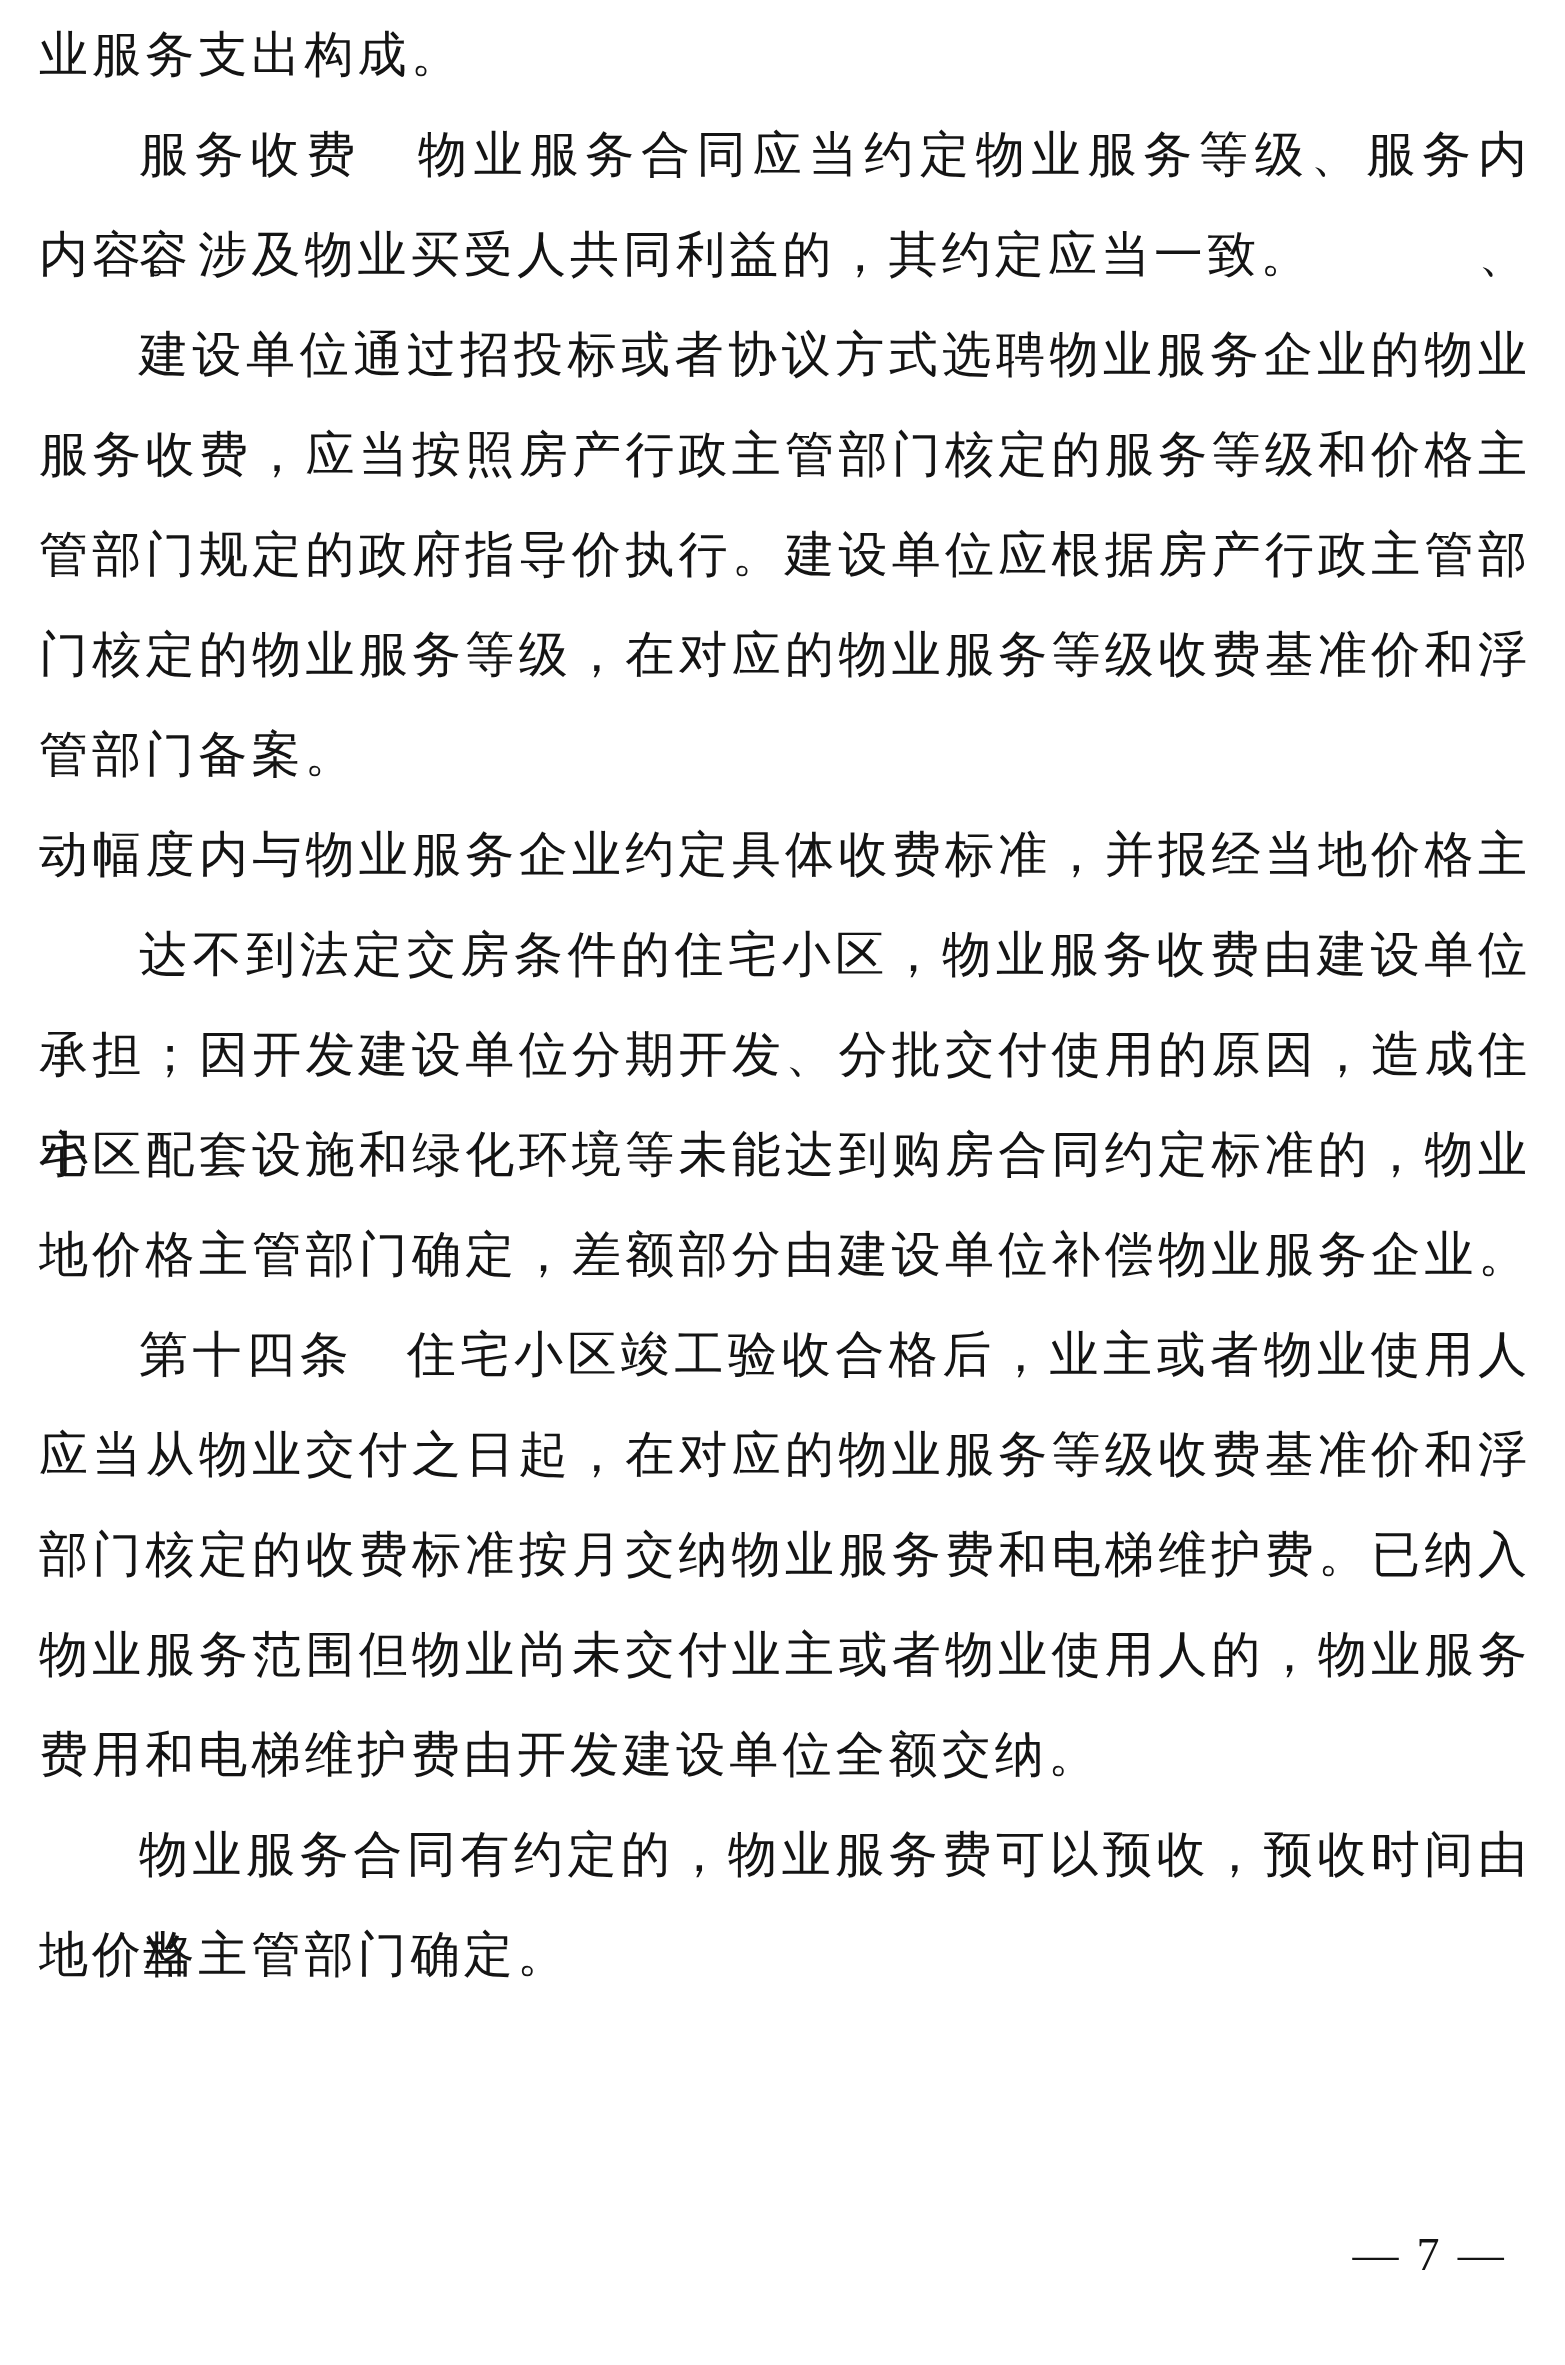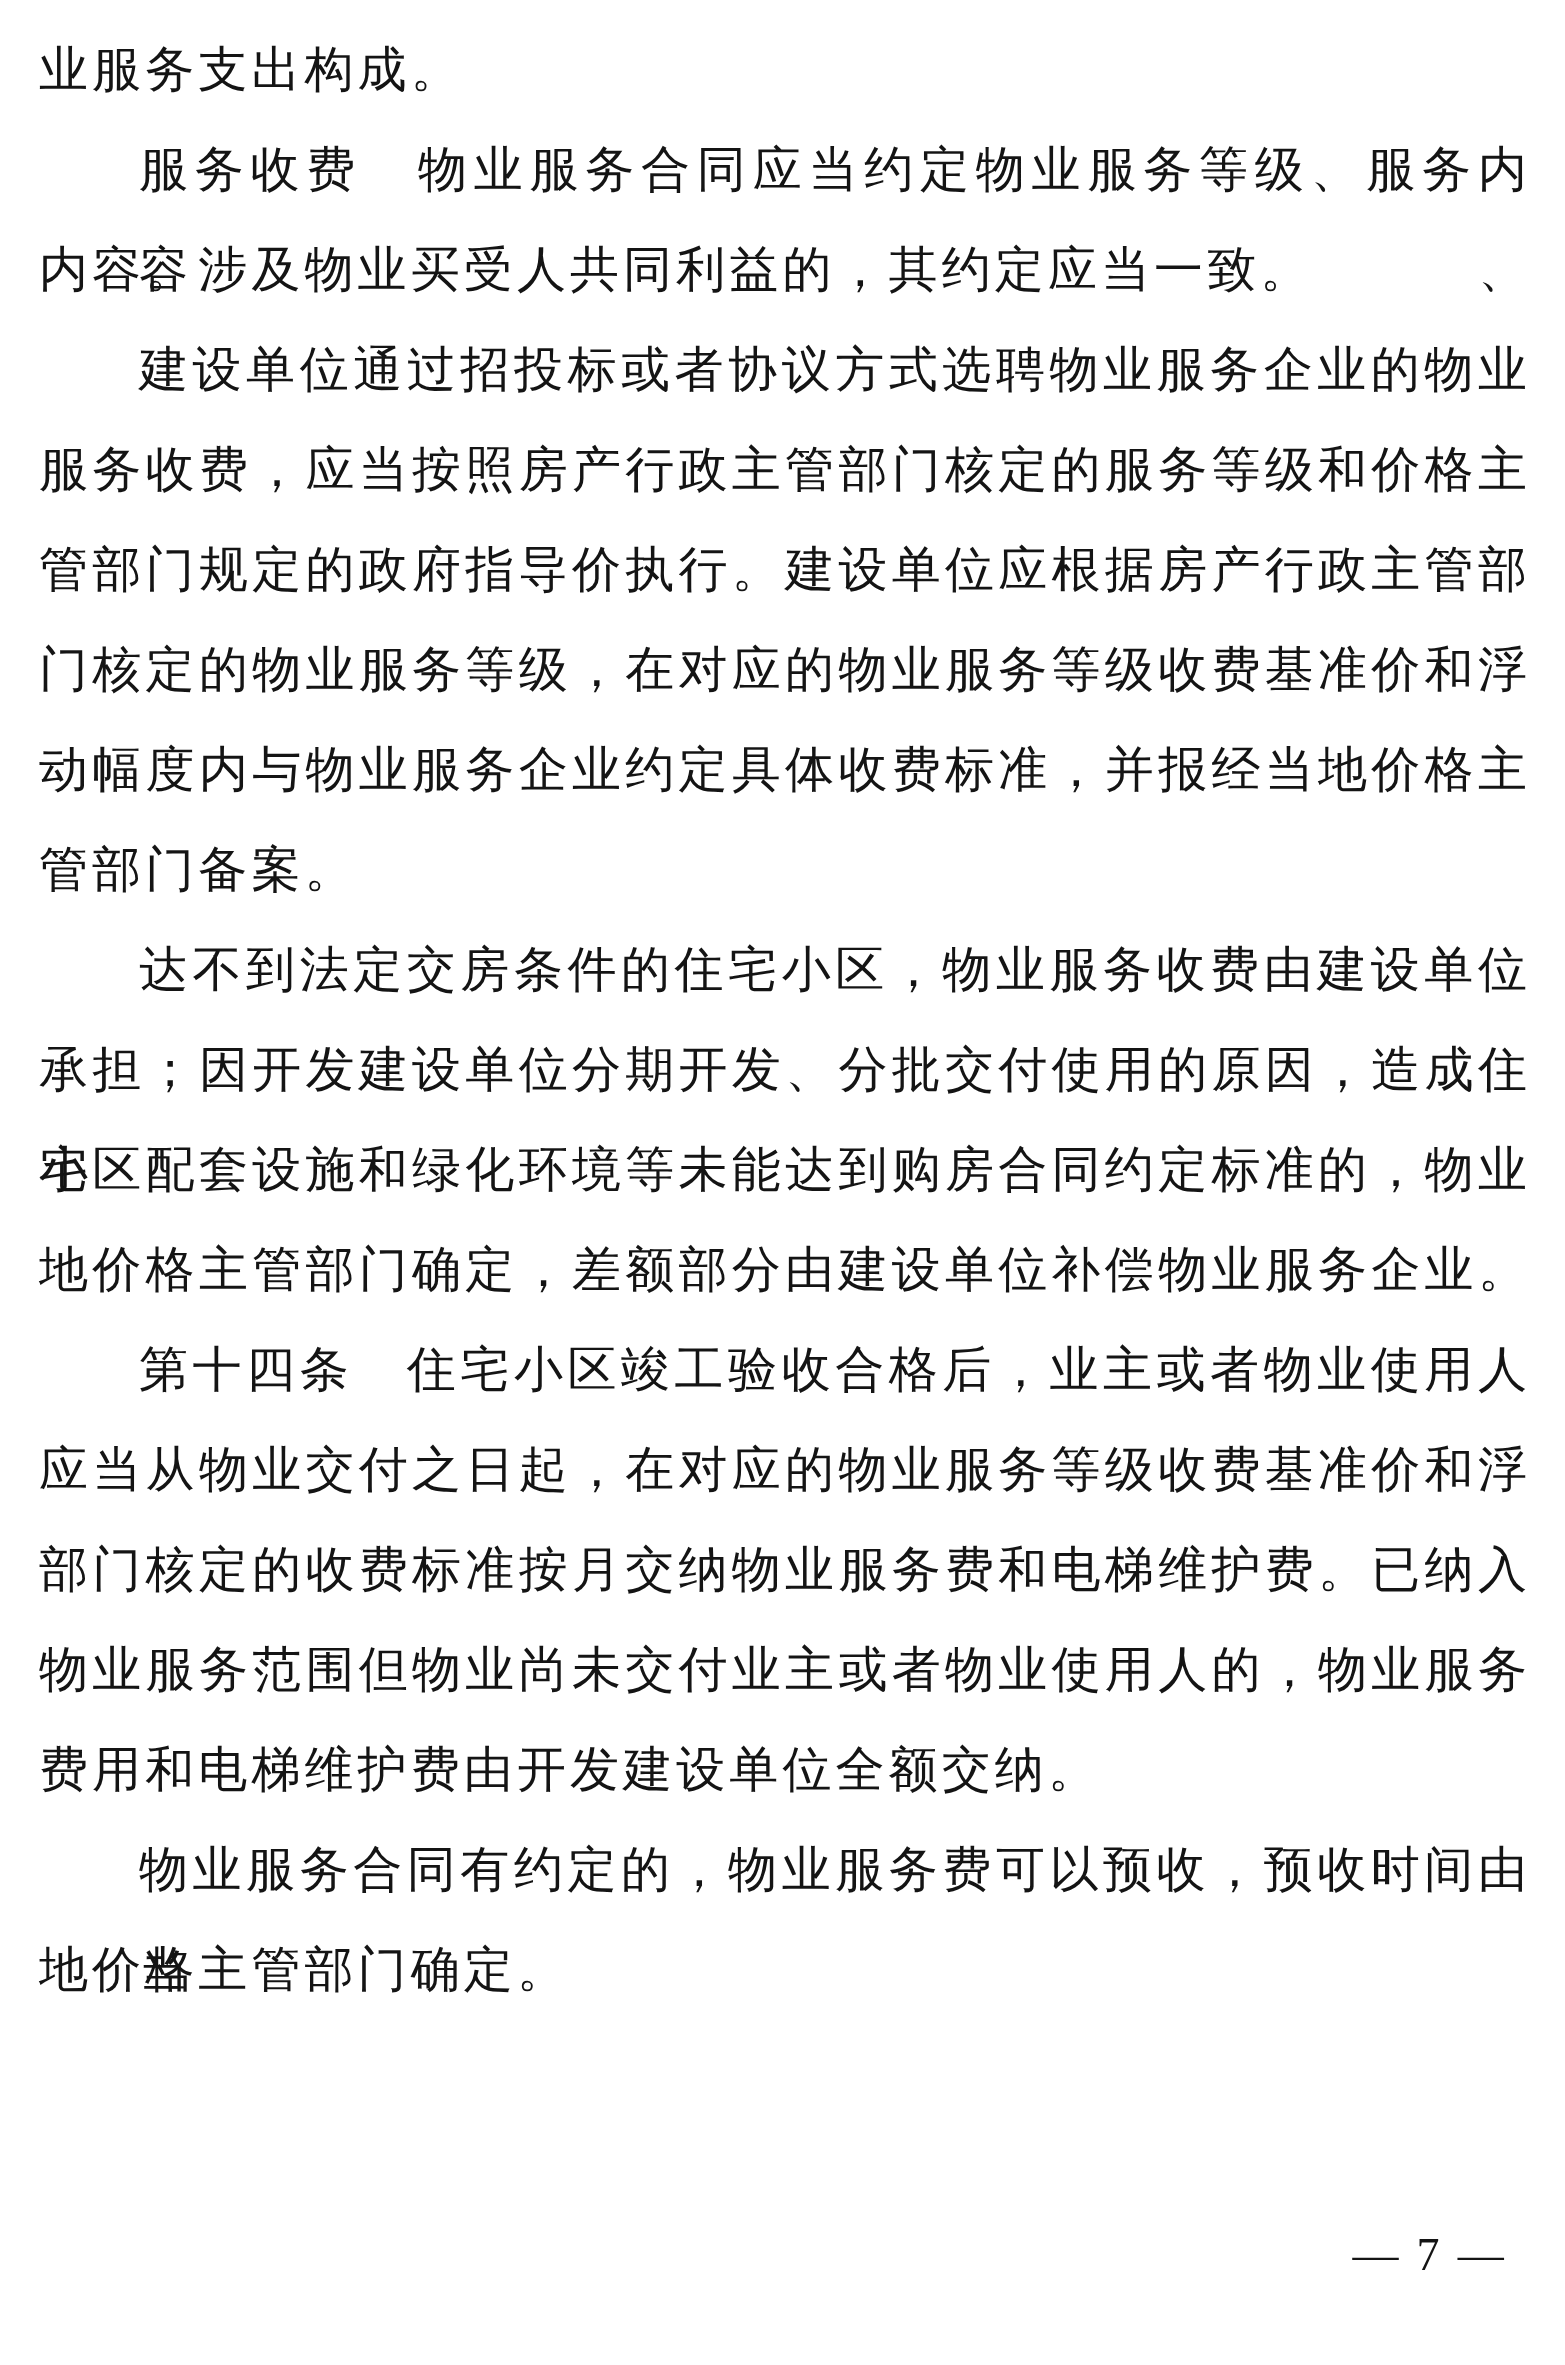--- a/index.html
+++ b/index.html
@@ -12,23 +12,22 @@
     width: 1565px;
     height: 2366px;
     background: #ffffff;
     overflow: hidden;
     font-family: "Liberation Serif", "DejaVu Serif", serif;
     color: #141414;
   }
   .textblock {
     position: absolute;
     left: 39px;
-    top: 23px;
+    top: 5px;
     width: 1492px;
-    font-family: Liberation Mono, monospace;
   }
   .line {
     height: 100px;
     line-height: 100px;
     font-size: 49px;
     letter-spacing: 4.1px;
     white-space: nowrap;
     text-align: left;
   }
   .line.fill {
@@ -56,22 +55,22 @@
 
 <div class="page">
   <div class="textblock">
     <div class="line">业服务支出构成。</div>
     <div class="line indent fill">服务收费　物业服务合同应当约定物业服务等级、服务内容、</div>
     <div class="line">内容。涉及物业买受人共同利益的，其约定应当一致。</div>
     <div class="line indent fill">建设单位通过招投标或者协议方式选聘物业服务企业的物业</div>
     <div class="line fill">服务收费，应当按照房产行政主管部门核定的服务等级和价格主</div>
     <div class="line fill">管部门规定的政府指导价执行。建设单位应根据房产行政主管部</div>
     <div class="line fill">门核定的物业服务等级，在对应的物业服务等级收费基准价和浮</div>
+    <div class="line">管部门备案。</div>
     <div class="line fill">动幅度内与物业服务企业约定具体收费标准，并报经当地价格主</div>
-    <div class="line">管部门备案。</div>
     <div class="line indent fill">达不到法定交房条件的住宅小区，物业服务收费由建设单位</div>
     <div class="line fill">承担；因开发建设单位分期开发、分批交付使用的原因，造成住宅</div>
     <div class="line fill">小区配套设施和绿化环境等未能达到购房合同约定标准的，物业</div>
     <div class="line fill">地价格主管部门确定，差额部分由建设单位补偿物业服务企业。</div>
     <div class="line indent fill">第十四条　住宅小区竣工验收合格后，业主或者物业使用人</div>
     <div class="line fill">应当从物业交付之日起，在对应的物业服务等级收费基准价和浮</div>
     <div class="line fill">部门核定的收费标准按月交纳物业服务费和电梯维护费。已纳入</div>
     <div class="line fill">物业服务范围但物业尚未交付业主或者物业使用人的，物业服务</div>
     <div class="line">费用和电梯维护费由开发建设单位全额交纳。</div>
     <div class="line indent fill">物业服务合同有约定的，物业服务费可以预收，预收时间由当</div>

